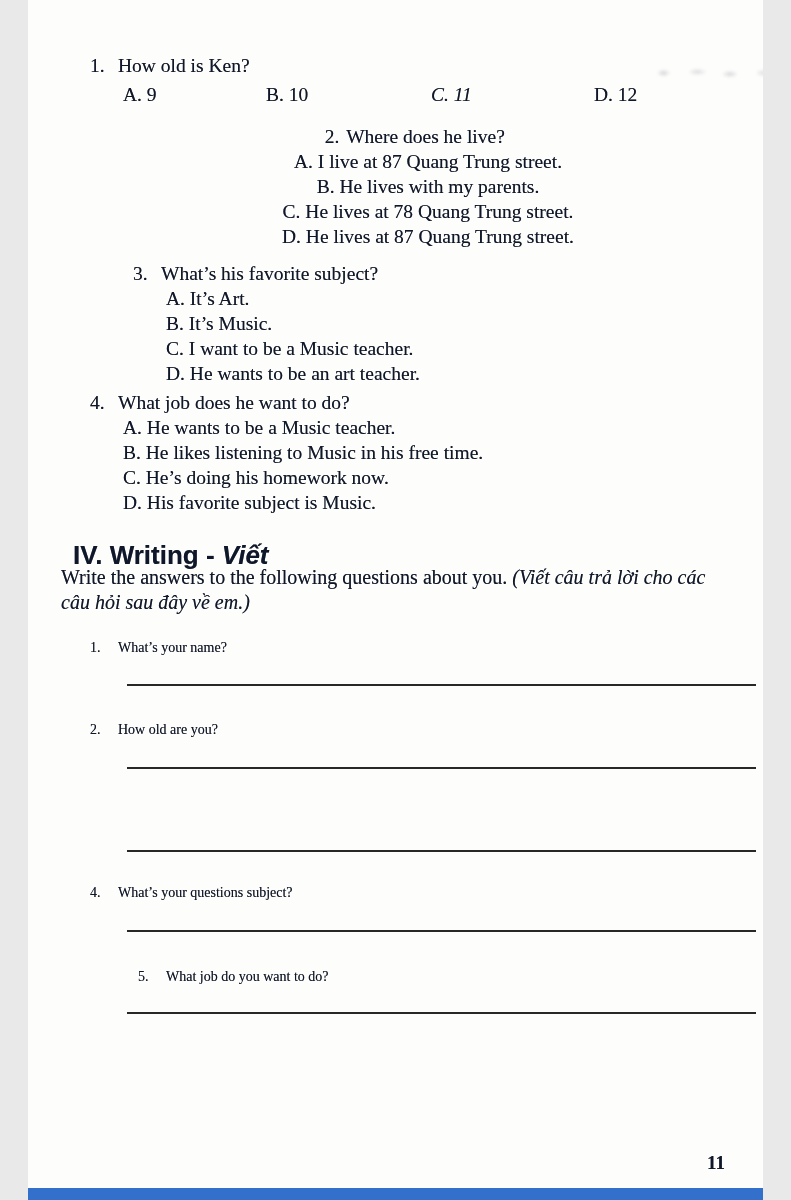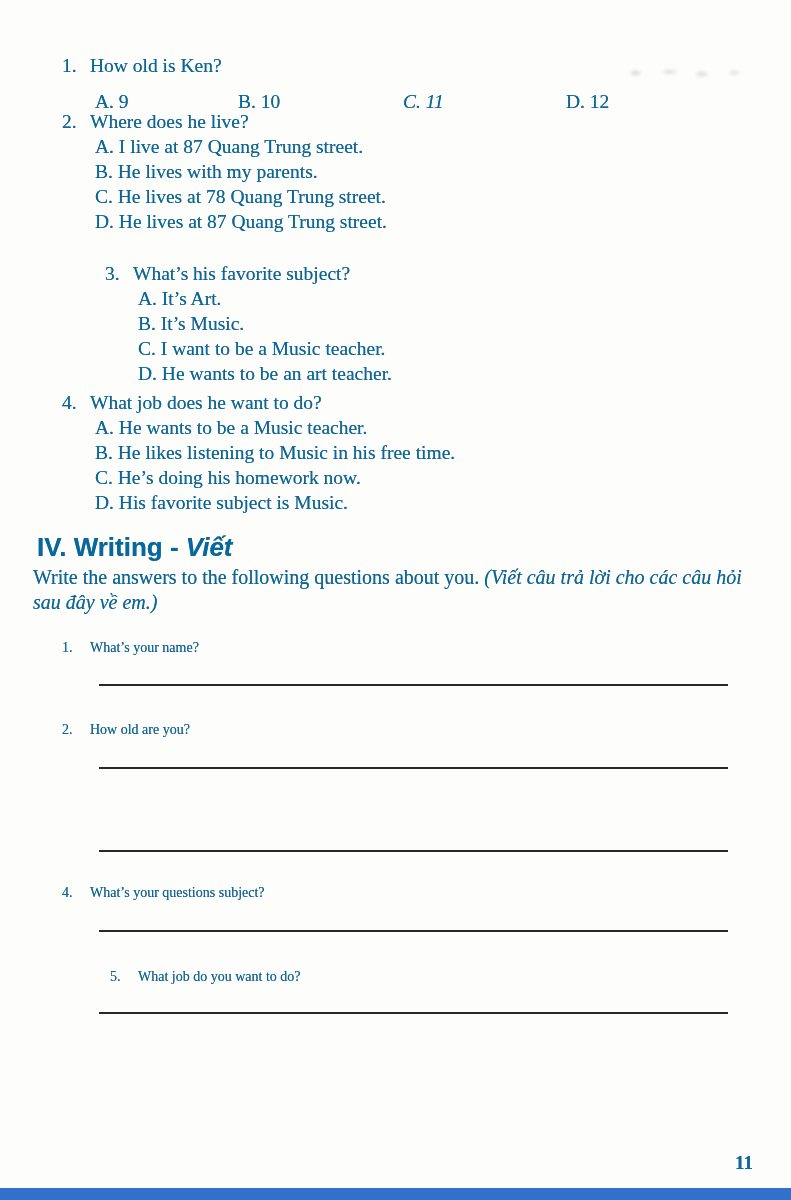--- a/index.html
+++ b/index.html
@@ -1,45 +1,45 @@
 <!DOCTYPE html>
 <html><head>
 <meta charset="utf-8">
 <style>
   html,body{margin:0;padding:0;background:#e9e9e9;}
   .page{
     position:relative;
-    width:791px;height:1200px;
+    width:735px;height:1200px;
     margin:0 auto;
     background:#fdfdfc;
     overflow:hidden;
     font-family:"Liberation Serif", serif;
-    color:#0369a1;
+    color:#0f172a;
   }
   .txt{ text-shadow:0 0 .4px rgba(20,20,20,.55); }
 
   
   .mcq{
     position:absolute;left:62px;right:30px;
     font-size:19.5px;line-height:25px;
   }
   .qline{white-space:nowrap;}
   .num{display:inline-block;width:28px;}
   .opts{padding-left:33px;}
   .opt{white-space:nowrap;}
-  .opts-inline{position:relative;height:25px;margin-top:11px;}
+  .opts-inline{position:relative;height:25px;margin-top:4px;}
   .opts-inline .opt{position:absolute;top:0;}
   .oi-a{left:33px;} .oi-b{left:176px;} .oi-c{left:341px;font-style:italic;} .oi-d{left:504px;}
 
   
   .section-heading{
     position:absolute;left:33px;top:528px;
     font-family:"Liberation Sans", sans-serif;
     font-size:26px;font-weight:bold;line-height:30px;
-    margin:4px;
+    margin:12px;
   }
   .section-heading .vi{font-style:italic;}
   .instruction{
     position:absolute;left:33px;right:30px;top:565px;
     font-size:20px;font-weight:normal;line-height:24.5px;
     margin:0;
   }
   .instruction .vi{font-style:italic;}
 
   .wq{
@@ -51,21 +51,21 @@
     position:absolute;left:99px;width:629px;height:0;
     border-top:2px solid #282828;
   }
   .wq1{top:635px;} .line1{top:684px;}
   .wq2{top:717px;} .line2{top:767px;}
   .wq3{top:799px;} .line3{top:850px;}
   .wq4{top:880px;} .line4{top:930px;}
   .wq5{top:964px;margin-left:48px;} .line5{top:1012px;}
 
   .q1{top:53px;}
-  .q2{top:109px;}
+  .q2{top:124px;text-align:center;}
   .q3{top:261px;margin-left:43px;}
   .q4{top:390px;}
 
   .page-number{
     position:absolute;top:1152px;right:38px;
     font-size:19px;font-weight:bold;
   }
 
   
   .ghost{

